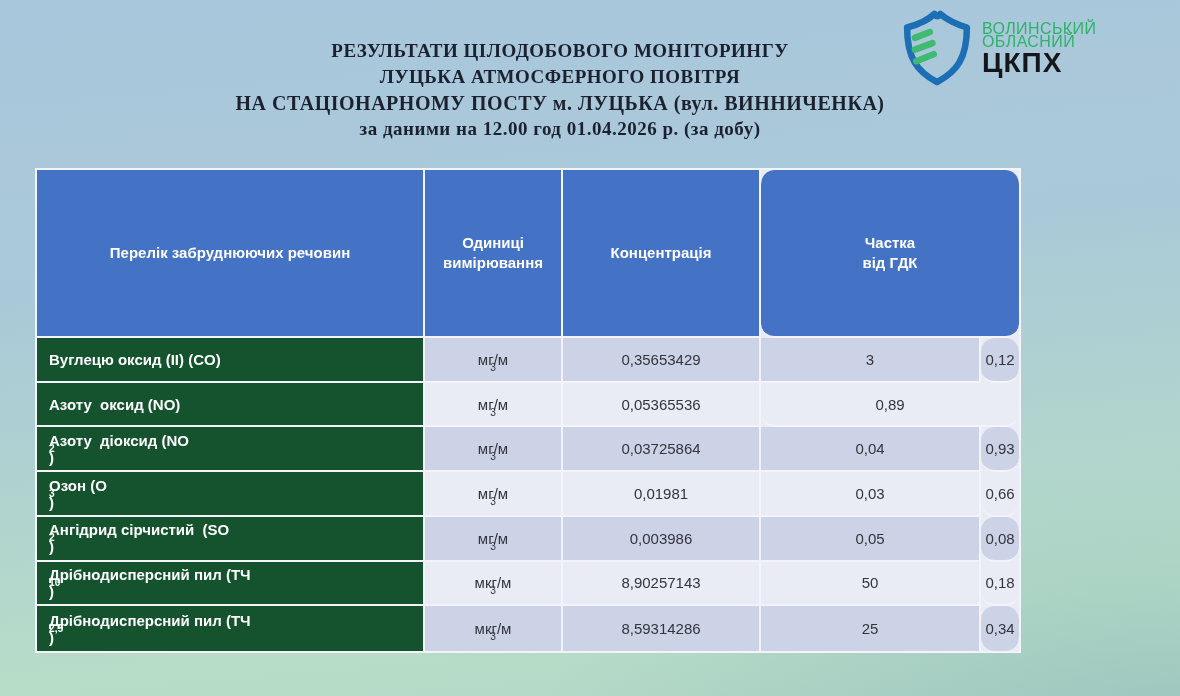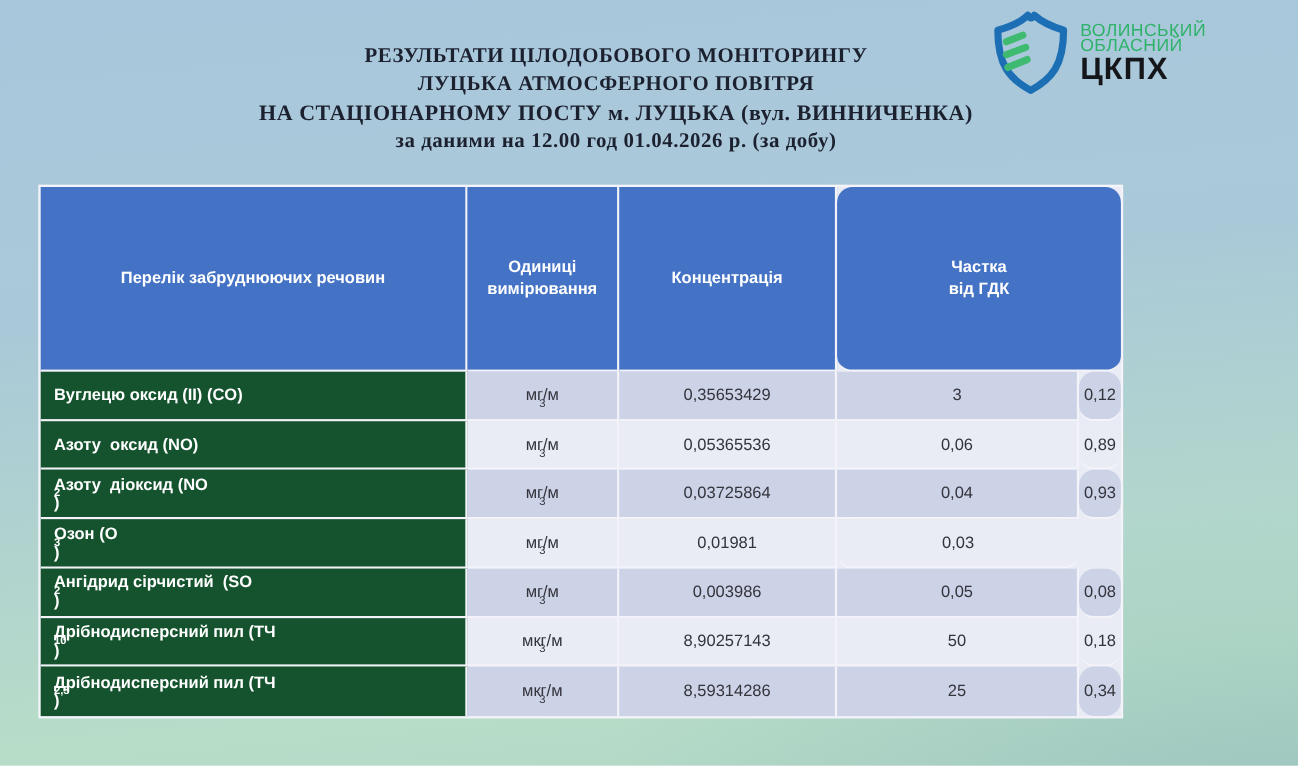--- a/index.html
+++ b/index.html
@@ -115,41 +115,41 @@
         <div class="td col3">3</div>
         <div class="td col4">0,12</div>
       </div>
       <div class="tr even">
         <div class="td col0 name"><span>Азоту  оксид (NO)</span></div>
         <div class="td col1">
           <span>мг/м</span>
           <sup>3</sup>
         </div>
         <div class="td col2">0,05365536</div>
-        <div class="td col3">0,06</div>
         <div class="td col4">0,89</div>
       </div>
       <div class="tr odd">
         <div class="td col0 name"><span>Азоту  діоксид (NO</span><sub>2</sub><span>)</span></div>
         <div class="td col1">
           <span>мг/м</span>
           <sup>3</sup>
         </div>
         <div class="td col2">0,03725864</div>
         <div class="td col3">0,04</div>
         <div class="td col4">0,93</div>
       </div>
       <div class="tr even">
         <div class="td col0 name"><span>Озон (O</span><sub>3</sub><span>)</span></div>
         <div class="td col1">
           <span>мг/м</span>
           <sup>3</sup>
         </div>
         <div class="td col2">0,01981</div>
         <div class="td col3">0,03</div>
+        <div class="td col4">0,66</div>
       </div>
       <div class="tr odd">
         <div class="td col0 name"><span>Ангідрид сірчистий  (SO</span><sub>2</sub><span>)</span></div>
         <div class="td col1">
           <span>мг/м</span>
           <sup>3</sup>
         </div>
         <div class="td col2">0,003986</div>
         <div class="td col3">0,05</div>
         <div class="td col4">0,08</div>

